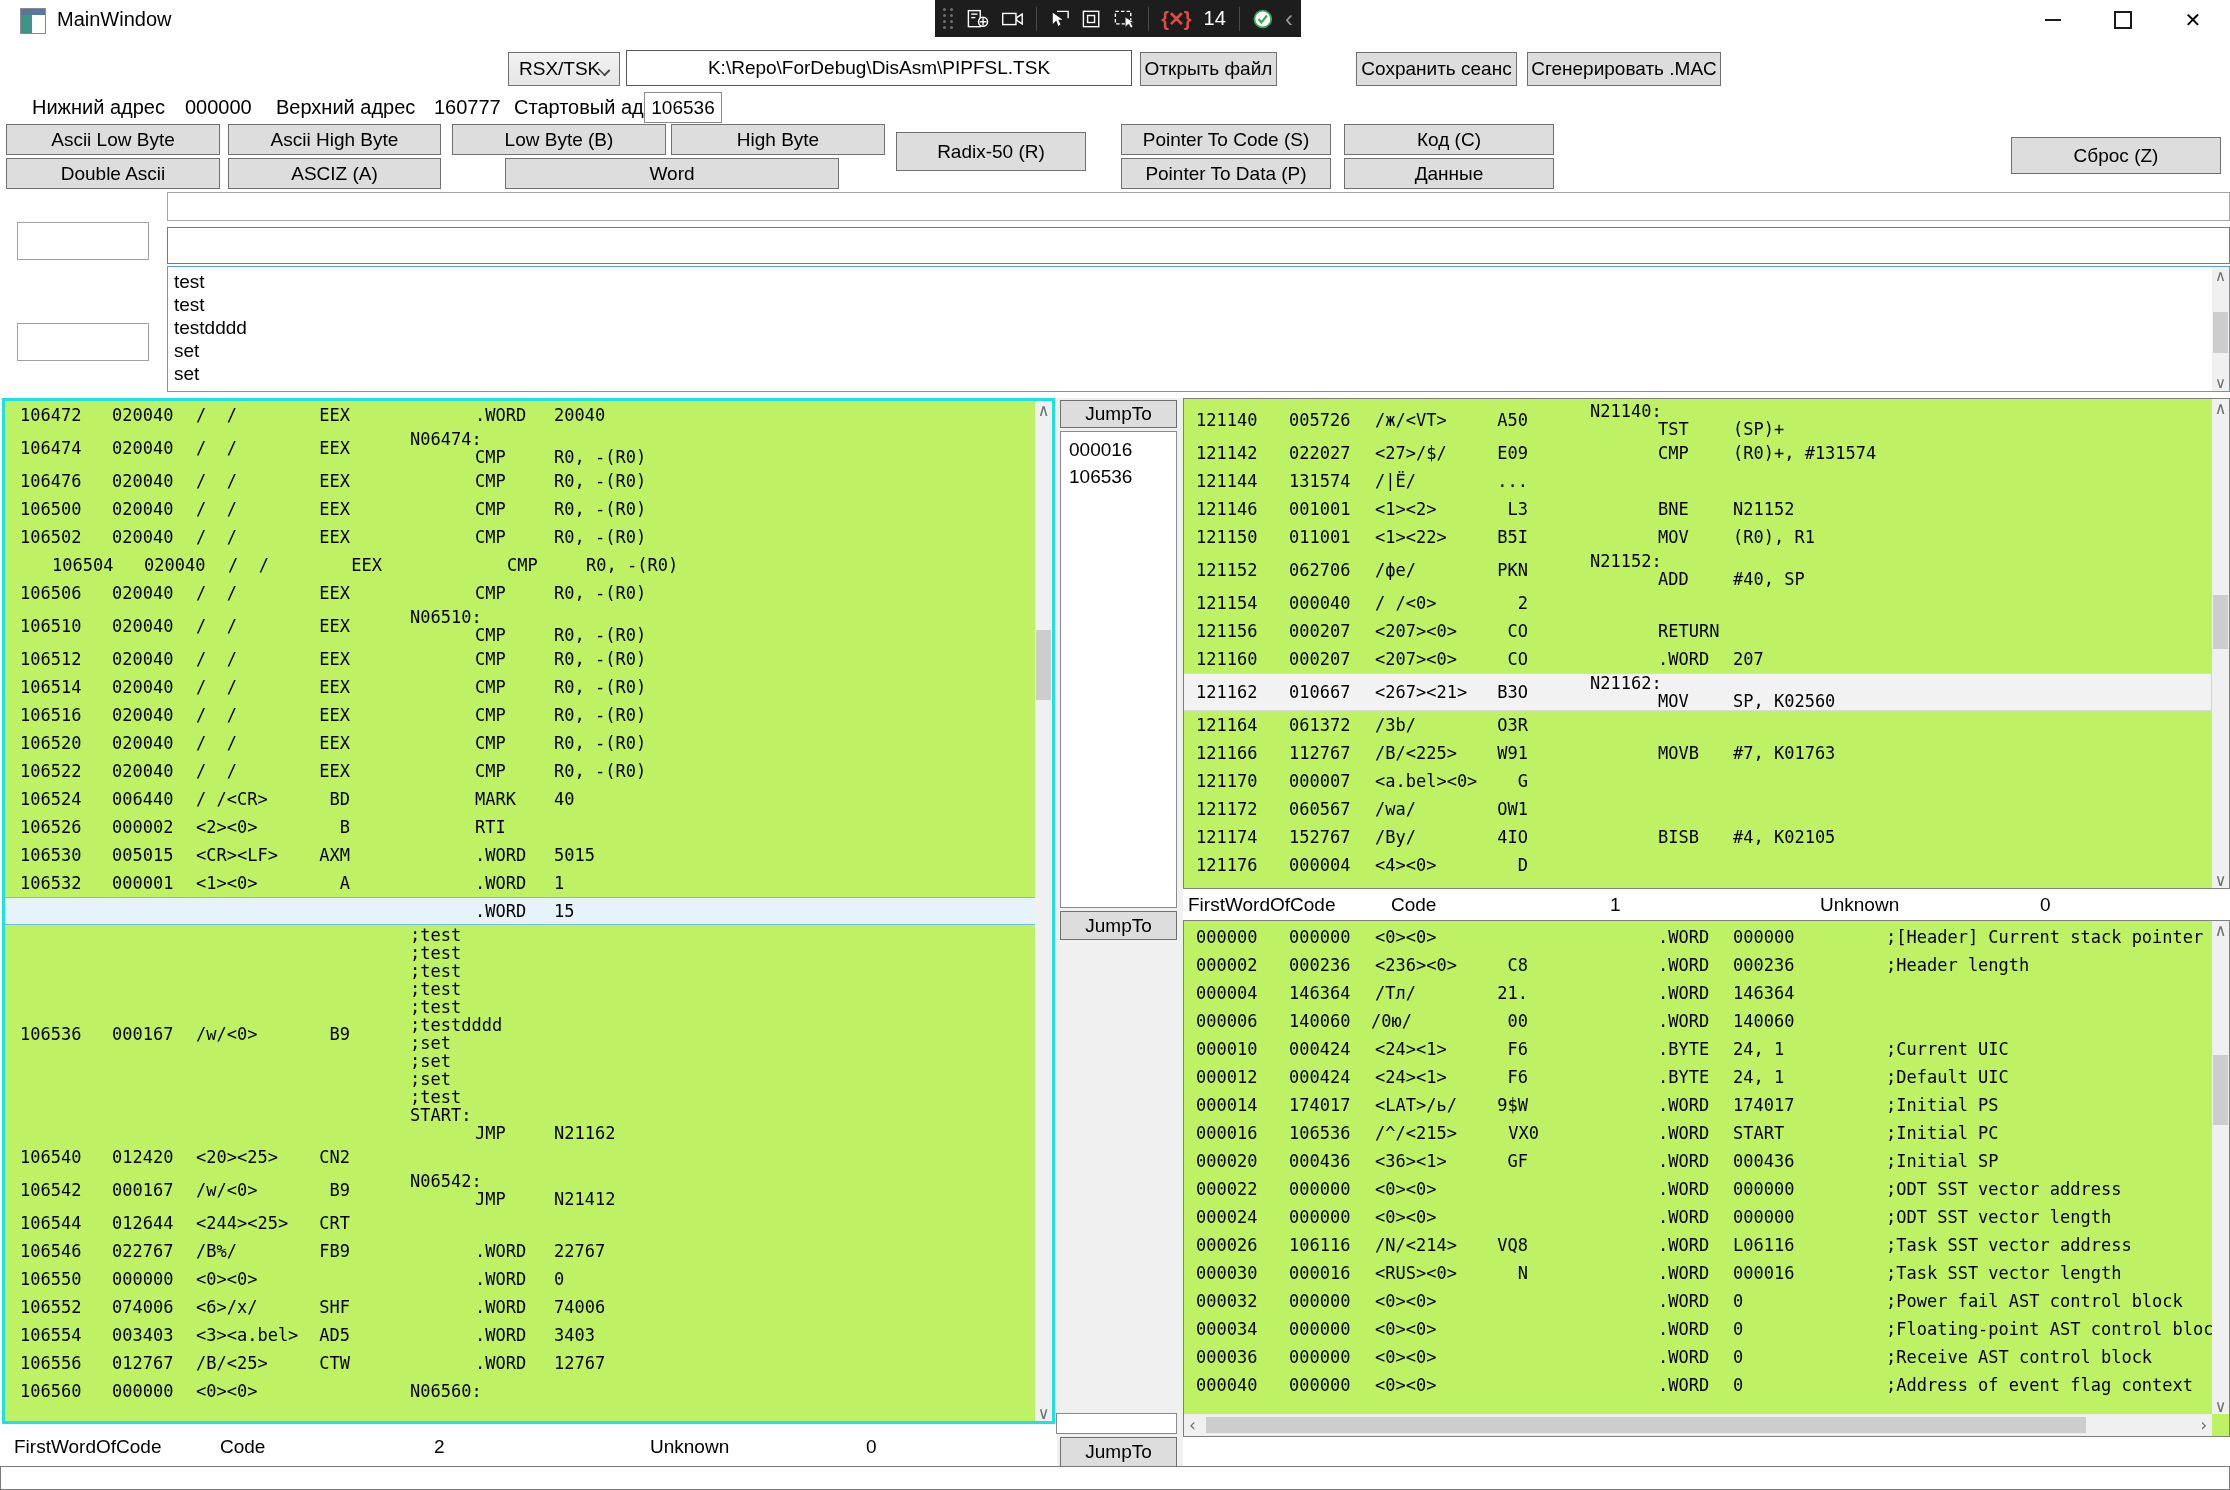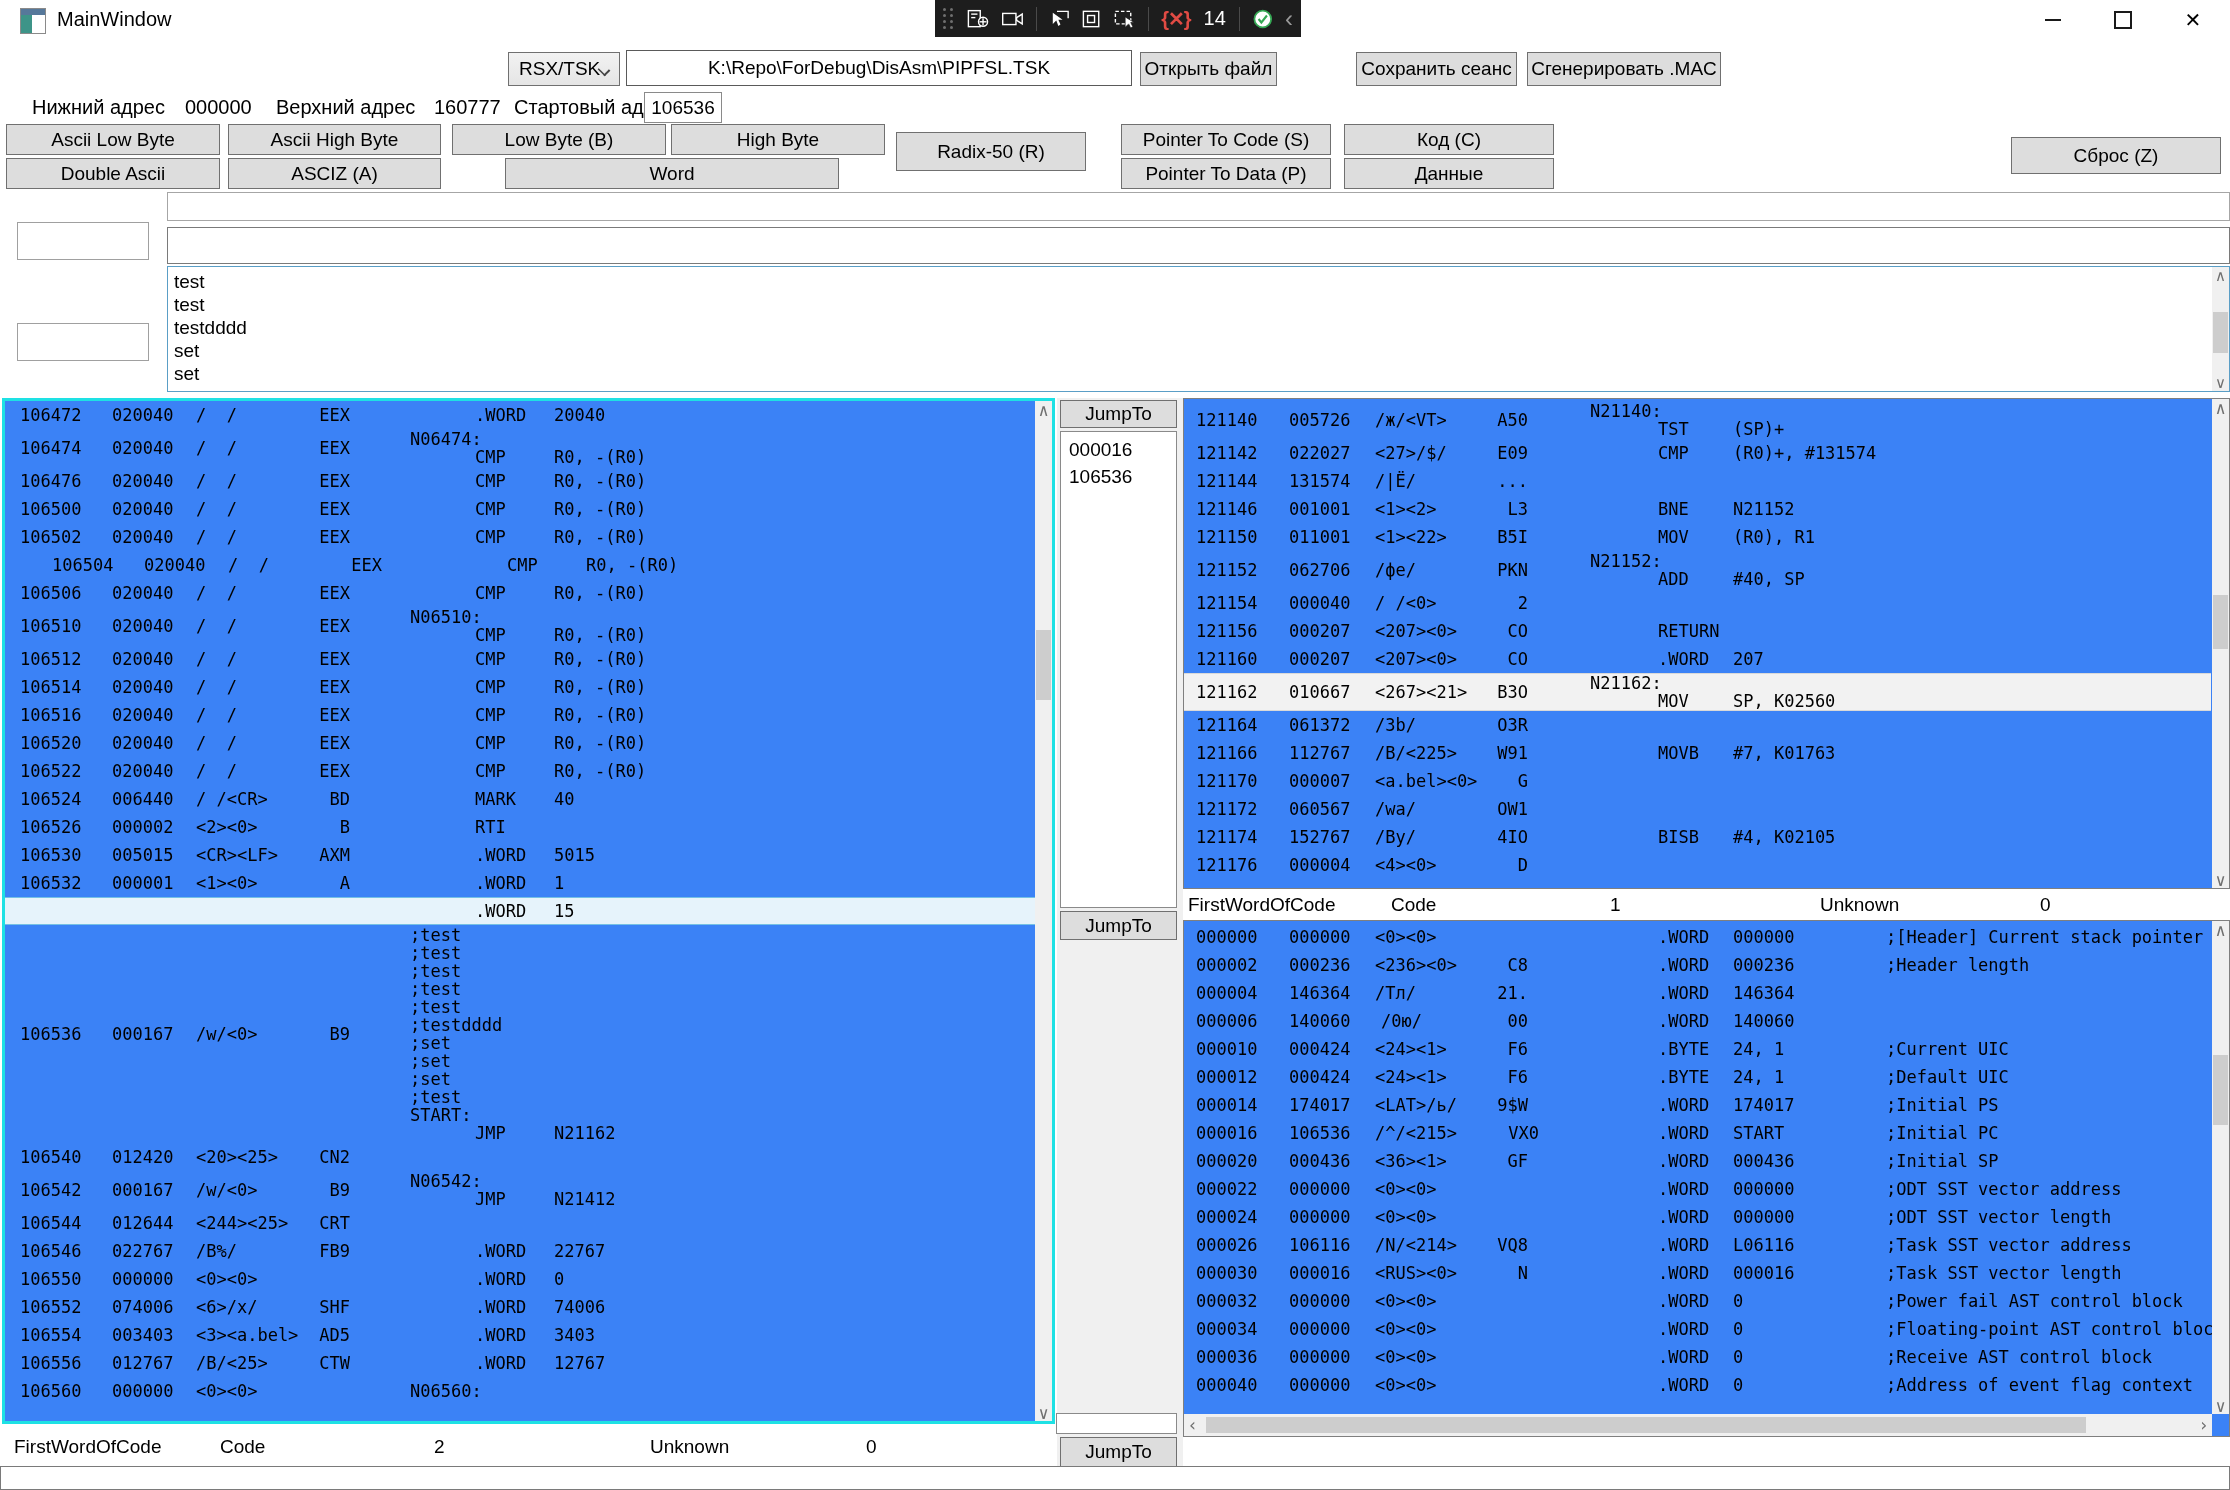--- a/index.html
+++ b/index.html
@@ -25,21 +25,21 @@
   .grip{display:grid;grid-template-columns:4px 4px;grid-gap:3px;}
   .grip i{width:3px;height:3px;background:#6f6f6f;border-radius:50%;}
   
   .wbtn{background:#ddd;border:1px solid #707070;display:flex;align-items:center;justify-content:center;
         font-size:19px;box-sizing:border-box;cursor:default;}
   .winput{background:#fff;border:1px solid #7a7a7a;box-sizing:border-box;font-family:"Liberation Sans",sans-serif;font-size:19px;padding:0 6px;outline:none;}
   .uilabel{font-size:20px;}
   .combo{background:linear-gradient(#f2f2f2,#e5e5e5);border:1px solid #707070;display:flex;align-items:center;box-sizing:border-box;font-size:19px;padding-left:10px;}
   .combo .chev{position:absolute;right:10px;top:12px;width:8px;height:8px;border-right:2px solid #444;border-bottom:2px solid #444;transform:rotate(45deg) scale(1,0.8);}
   
-  .panel{background:#3b82f6;border:1px solid #7f7f7f;box-sizing:border-box;overflow:hidden;}
+  .panel{background:#bef264;border:1px solid #7f7f7f;box-sizing:border-box;overflow:hidden;}
   .mainpanel{border:3px solid #1ee1e4;}
   .mono, .mono span{font-family:"DejaVu Sans Mono",monospace;font-size:17px;line-height:18px;}
   .drow{position:relative;width:100%;}
   .rowfix{position:absolute;left:0;right:0;top:50%;height:18px;margin-top:-9px;}
   .rowfix span{position:absolute;top:0;white-space:pre;}
   .rowlines{position:absolute;left:0;right:0;top:50%;transform:translateY(-50%);}
   .dline{position:relative;height:18px;}
   .dline span{position:absolute;top:0;white-space:pre;}
   .sel-blue{background:#e6f3fb;box-shadow:inset 0 1px 0 #74c0e4, inset 0 -1px 0 #74c0e4;}
   .sel-gray{background:#f2f2f2;box-shadow:inset 0 1px 0 #d9d9d9, inset 0 -1px 0 #d9d9d9;}
@@ -859,21 +859,21 @@
           <div class="dline">
             <span style="left: 474px;">.WORD</span>
             <span style="left: 549px;">146364</span>
           </div>
         </div>
       </div>
       <div class="drow" style="height: 28px;">
         <div class="rowfix">
           <span style="left: 12px;">000006</span>
           <span style="left: 105px;">140060</span>
-          <span style="left: 197px;">/0ю/</span>
+          <span style="left: 187px;">/0ю/</span>
           <span style="left: 230px; width: 114px; text-align: right;">00</span>
         </div>
         <div class="rowlines">
           <div class="dline">
             <span style="left: 474px;">.WORD</span>
             <span style="left: 549px;">140060</span>
           </div>
         </div>
       </div>
       <div class="drow" style="height: 28px;">

